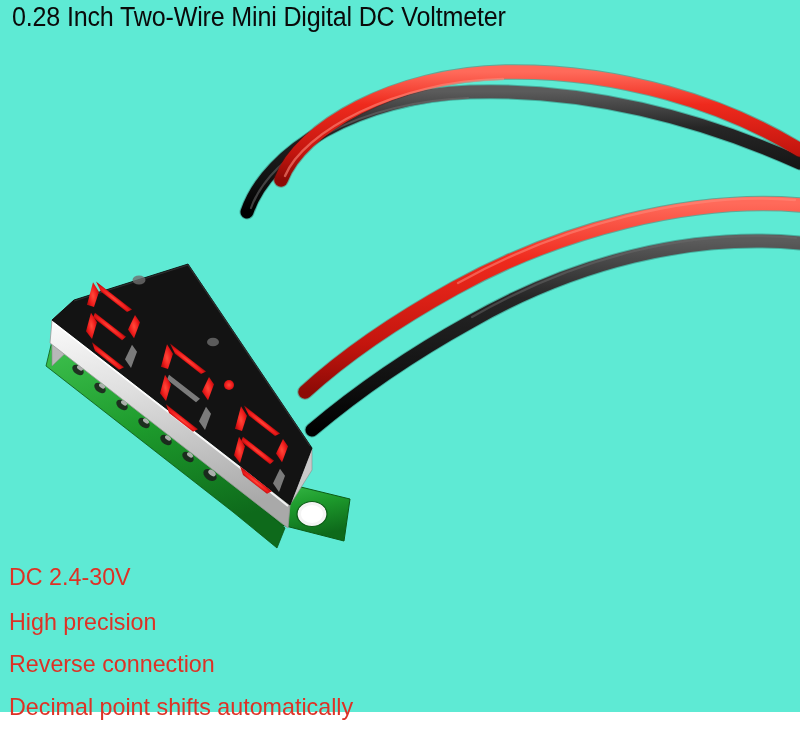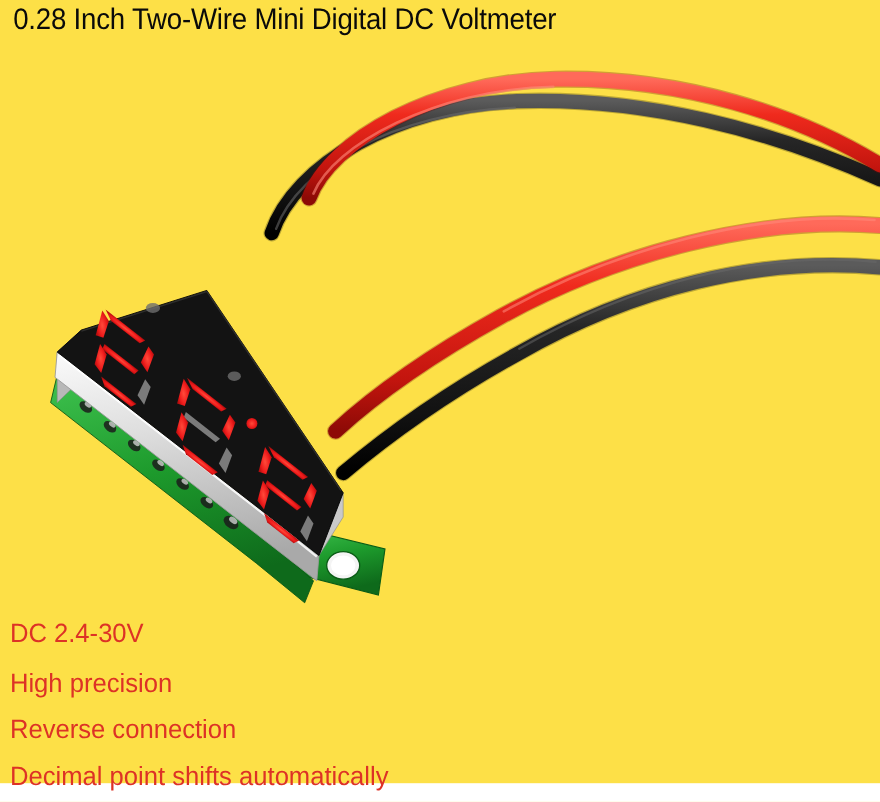--- a/index.html
+++ b/index.html
@@ -2,21 +2,21 @@
 <html><head>
 <meta charset="utf-8">
 <style>
   html,body{margin:0;padding:0;}
   body{
     width:800px;height:729px;
     background:#ffffff;
     font-family:"Liberation Sans", sans-serif;
     overflow:hidden;position:relative;
   }
-  #stage{position:absolute;left:0;top:0;width:800px;height:712px;background:#fde047;}
+  #stage{position:absolute;left:0;top:0;width:800px;height:712px;background:#5eead4;}
 
   
   #title{
     position:absolute;left:12px;top:1px;
     width:760px;
     font-size:27px;
     font-weight:400;
     color:#0a0a0a;
     letter-spacing:-0.2px;
     transform:scaleX(0.93);

